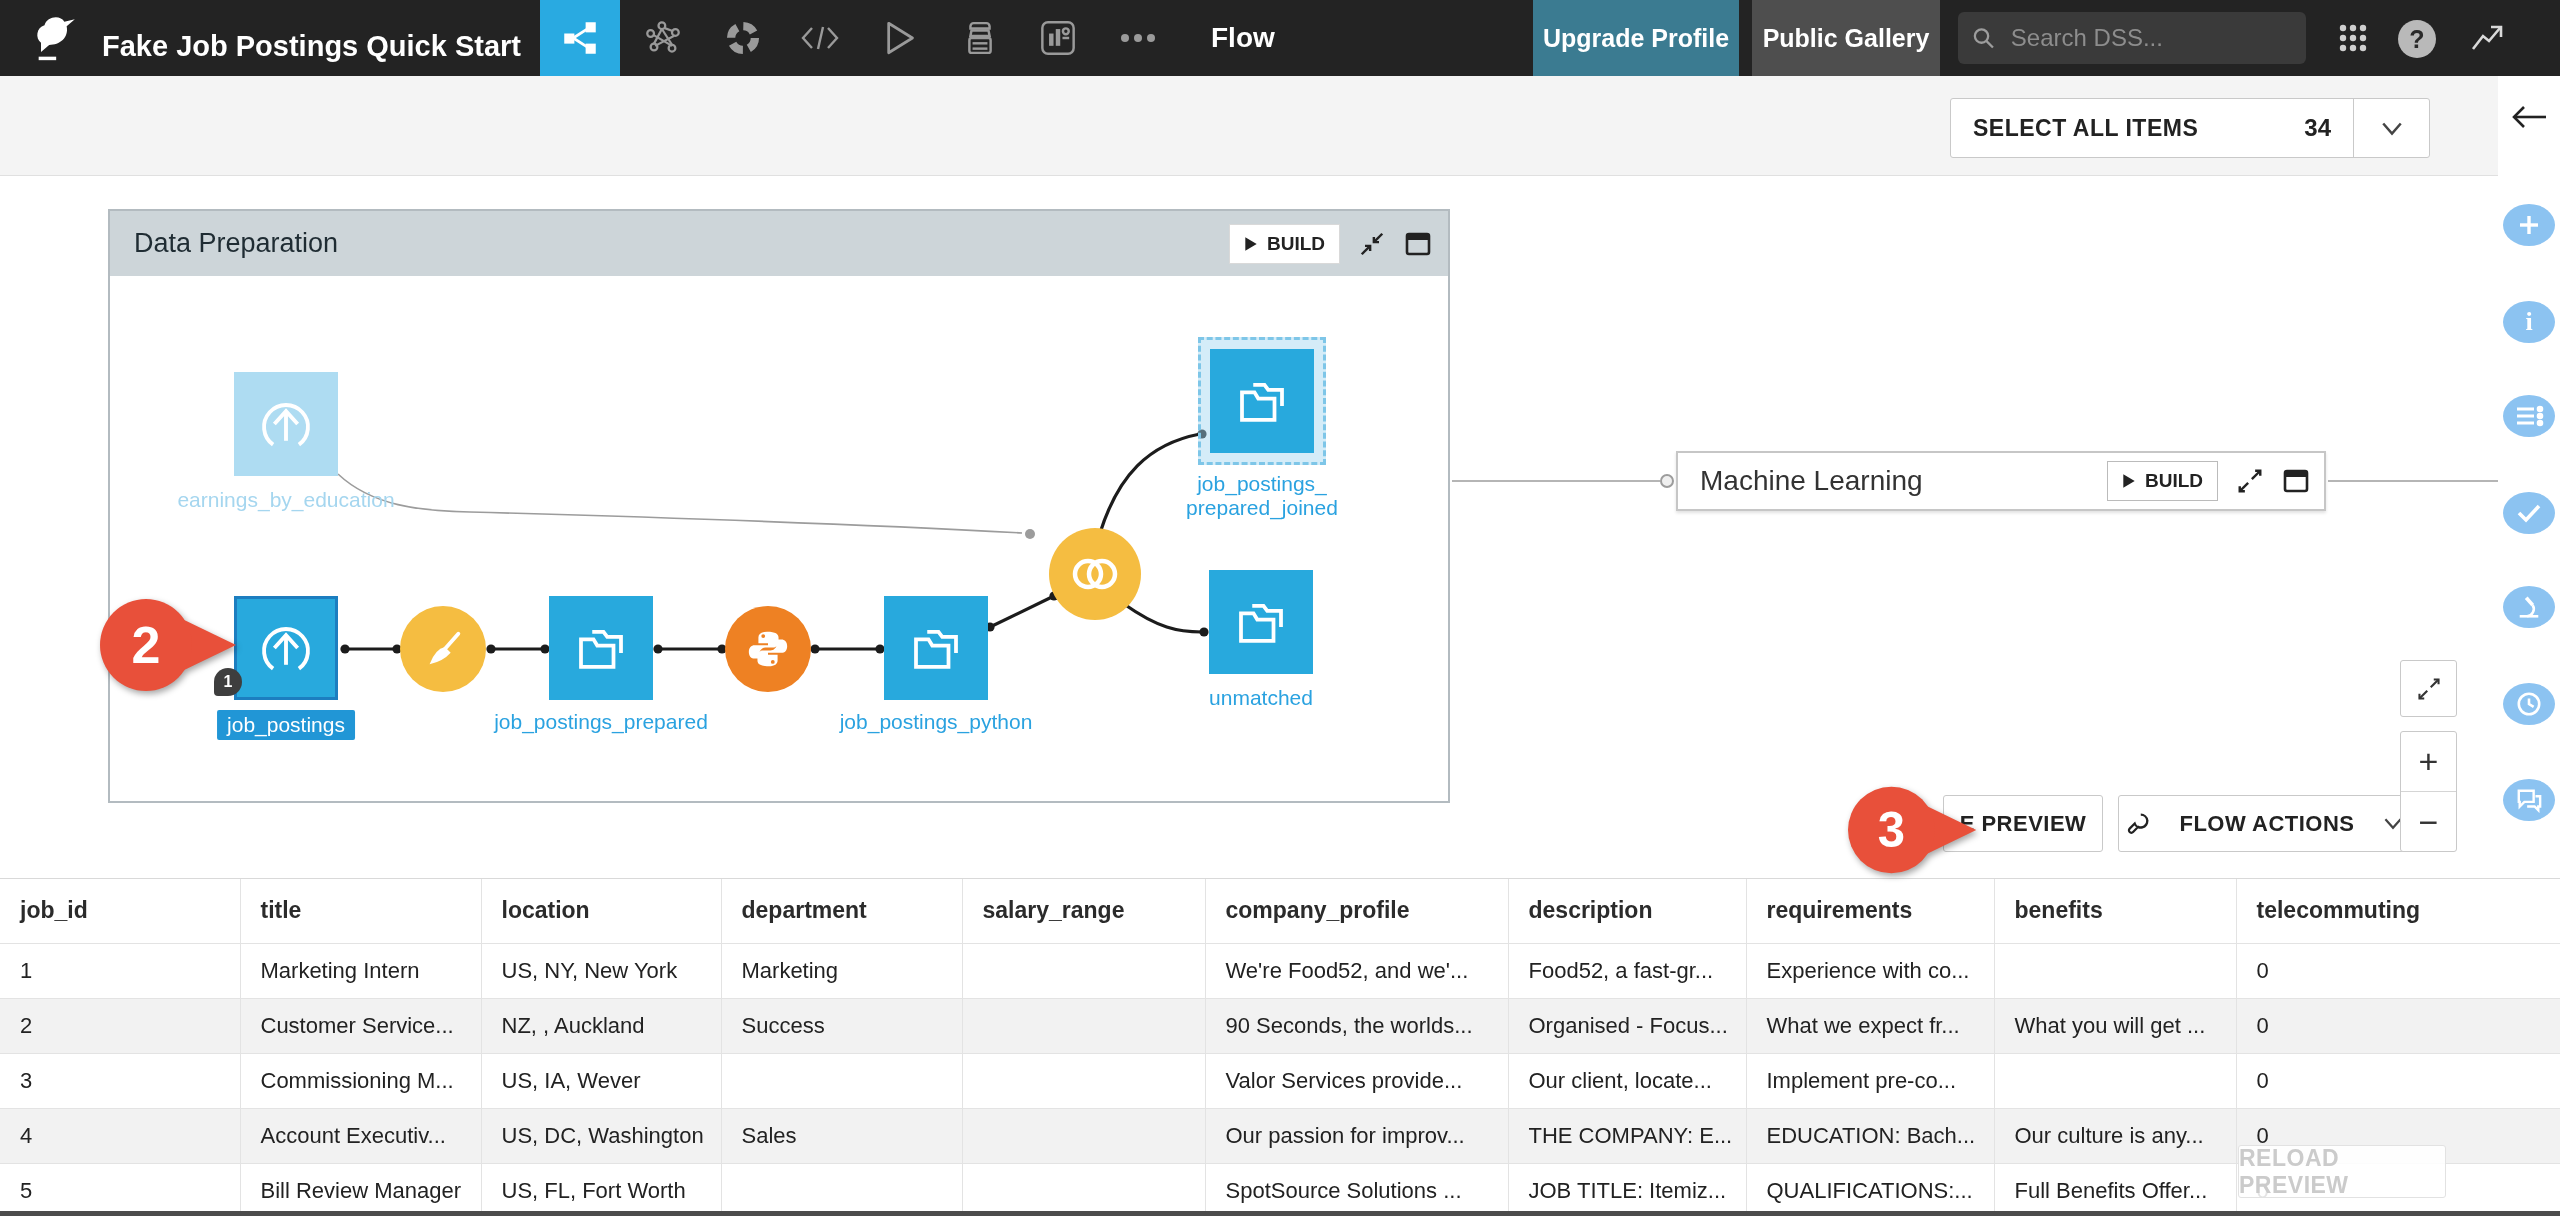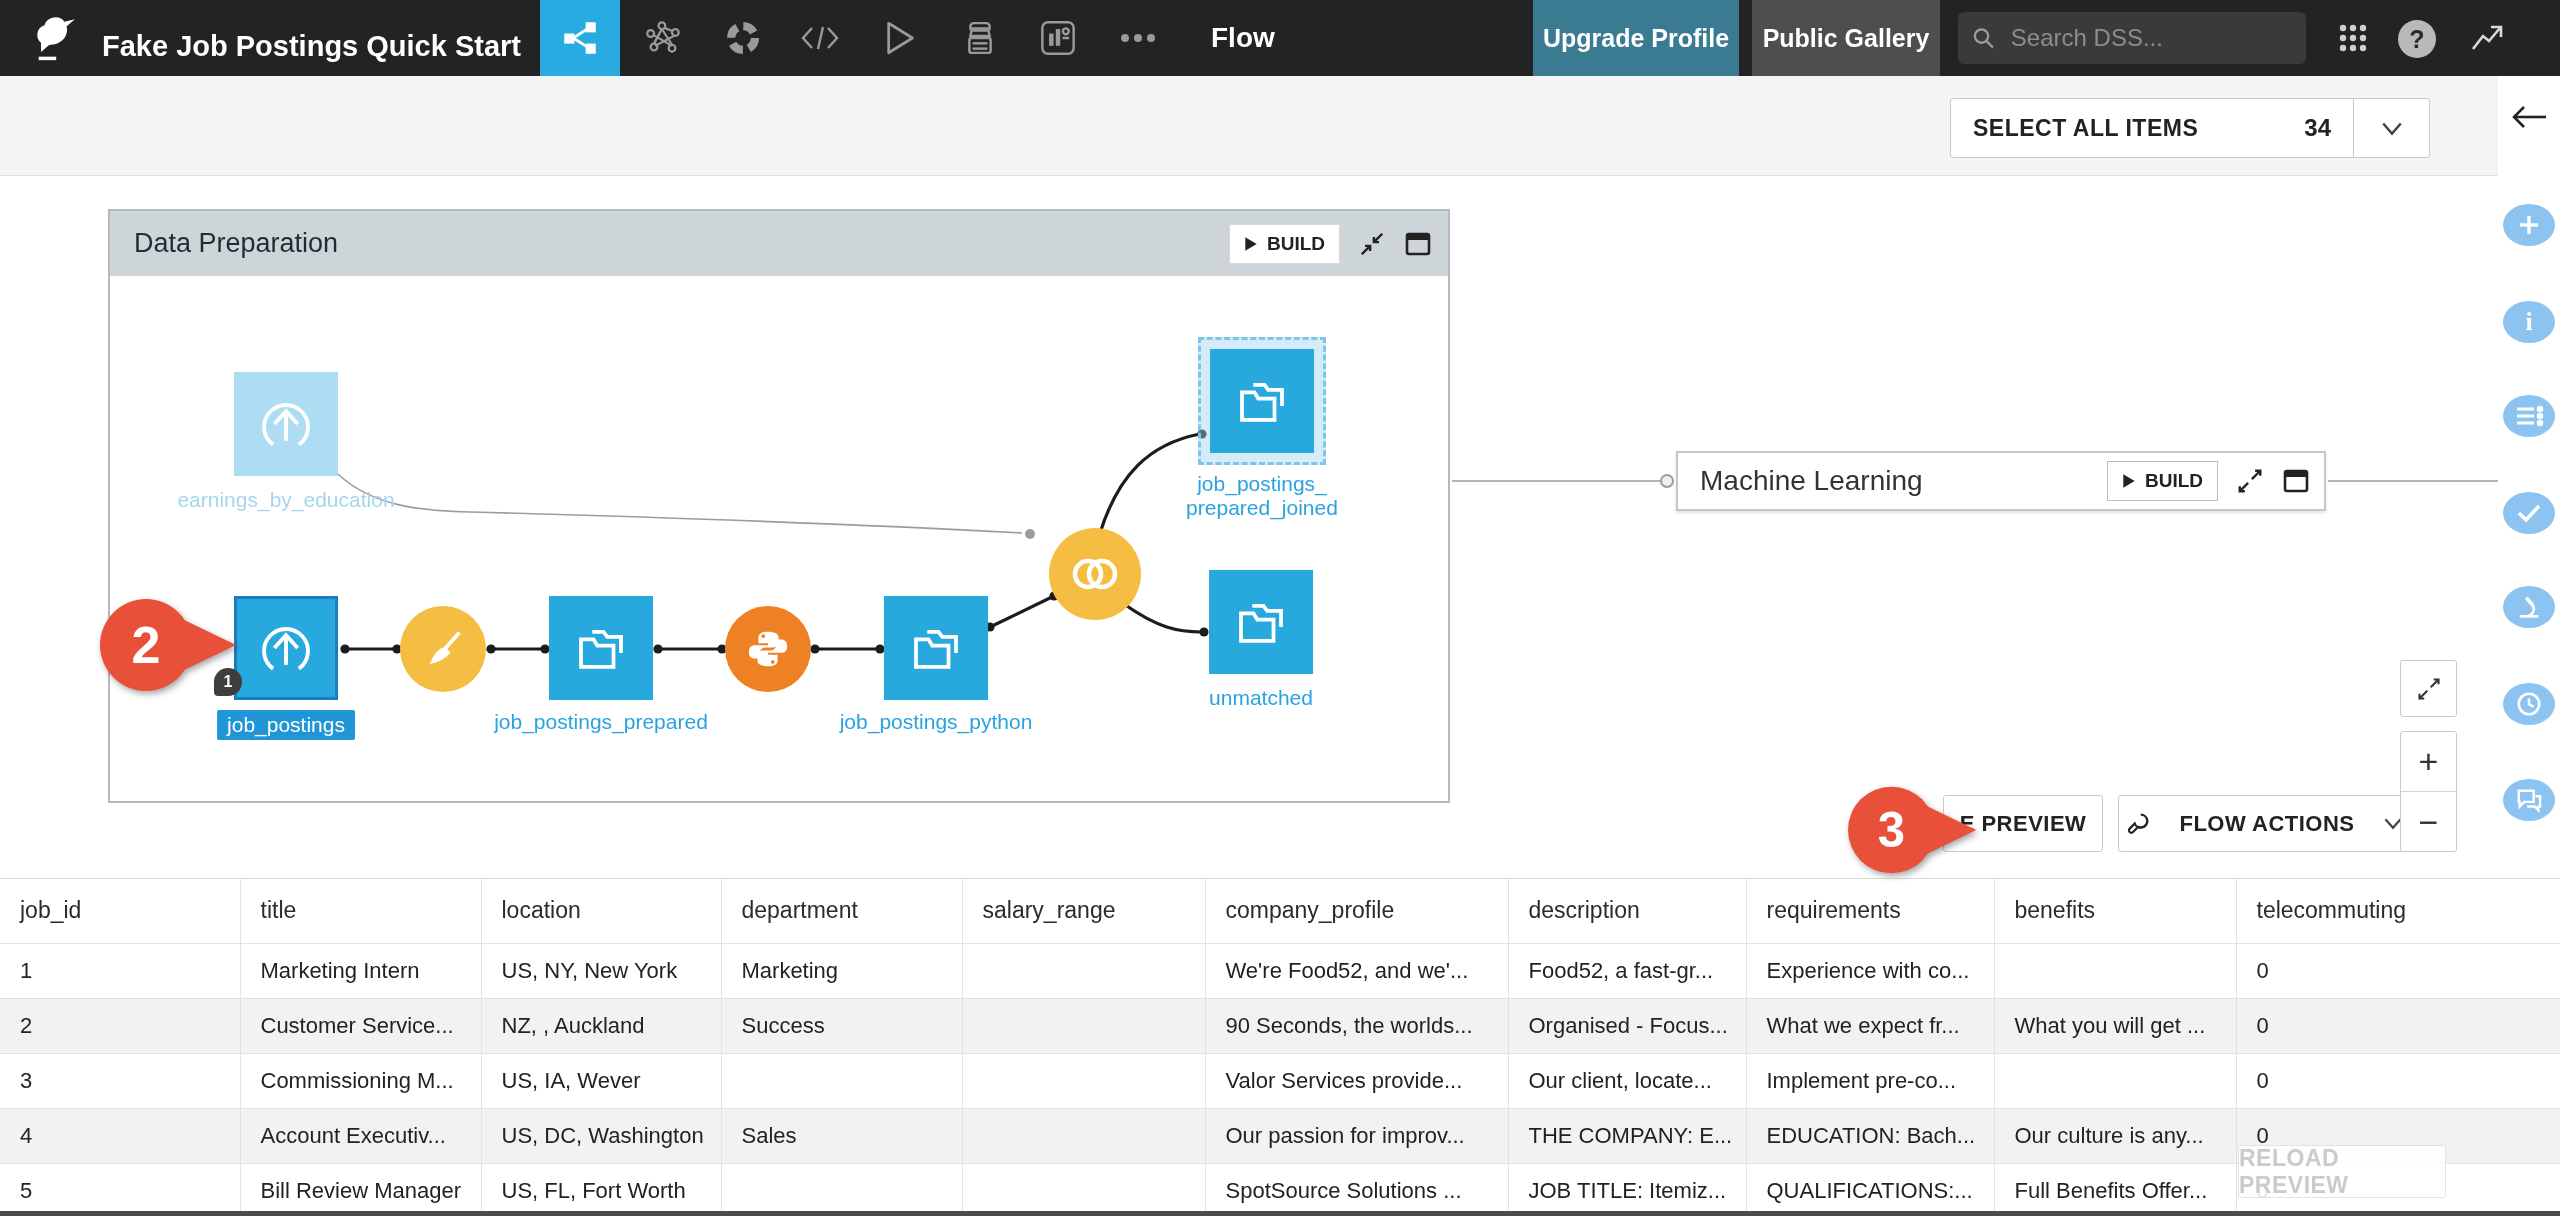--- a/index.html
+++ b/index.html
@@ -102,21 +102,21 @@
   .rail-back { position:absolute; left:10px; top:26px; }
   .rail-ico { position:absolute; left:5px; width:52px; height:42px; border-radius:50%;
     background:#8cc3f1; color:#fff; display:flex; align-items:center; justify-content:center; }
 
   
   .table-wrap { position:absolute; left:0; top:878px; width:2560px; height:338px; overflow:hidden;
     border-top:1px solid #d9d9d9; }
   table { border-collapse:collapse; table-layout:fixed; width:2560px; }
   th, td { border-right:1px solid #e3e3e3; border-bottom:1px solid #e3e3e3; padding:0 20px;
     text-align:left; white-space:nowrap; overflow:hidden; }
-  th { height:64px; font-size:23px; color:#2b2b2b; font-weight:normal; background:#fff; }
+  th { height:64px; font-size:23px; color:#2b2b2b; font-weight:bold; background:#fff; }
   td { height:55px; font-size:22px; color:#222; }
   tbody tr:nth-child(even) td { background:#f2f2f2; }
 
   .reload-btn { position:absolute; left:2238px; top:1145px; width:208px; height:53px;
     background:rgba(255,255,255,.88); border:1px solid #e2e2e2; border-radius:3px; z-index:8;
     display:flex; align-items:center; justify-content:center; font-size:23px; font-weight:bold;
     color:#cbcbcb; letter-spacing:.5px; }
   .bottom-bar { position:absolute; left:0; bottom:0; width:2560px; height:5px; background:#4c4c4c; z-index:9; }
 </style>
 </head>

